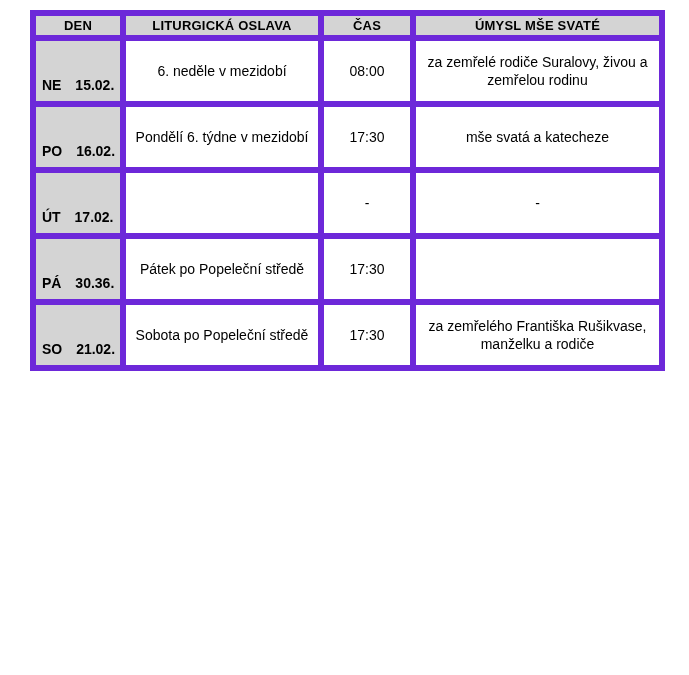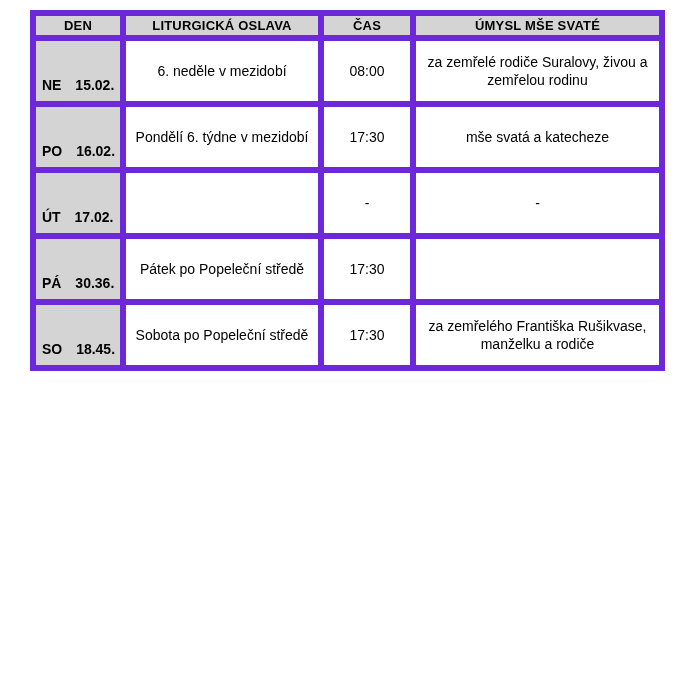--- a/index.html
+++ b/index.html
@@ -141,21 +141,21 @@
           <span class="day-date">30.36.</span>
         </td>
         <td class="celebration-cell">Pátek po Popeleční středě</td>
         <td class="time-cell">17:30</td>
         <td class="intention-cell"></td>
       </tr>
 
       <tr>
         <td class="day-cell">
           <span class="day-abbrev">SO</span>
-          <span class="day-date">18.45.</span>
+          <span class="day-date">21.02.</span>
         </td>
         <td class="celebration-cell">Sobota po Popeleční středě</td>
         <td class="time-cell">17:30</td>
         <td class="intention-cell">za zemřelého Františka Rušikvase, manželku a rodiče</td>
       </tr>
 
 
     </tbody>
   </table>
 

